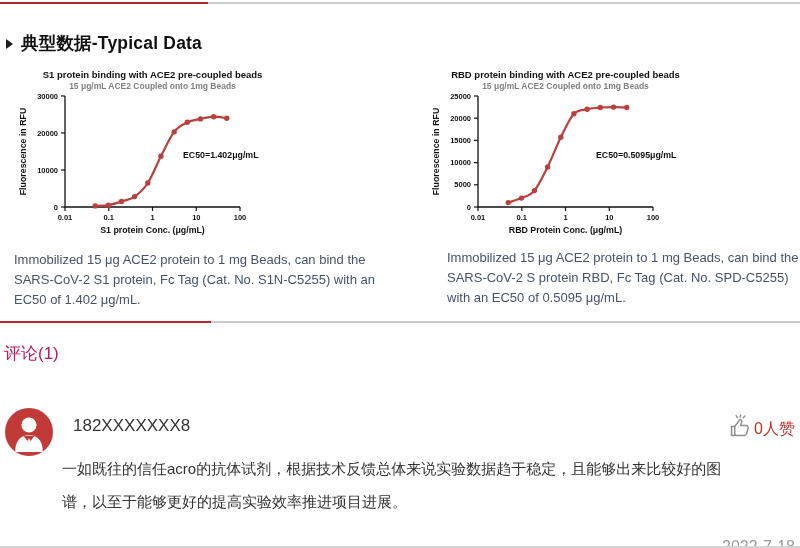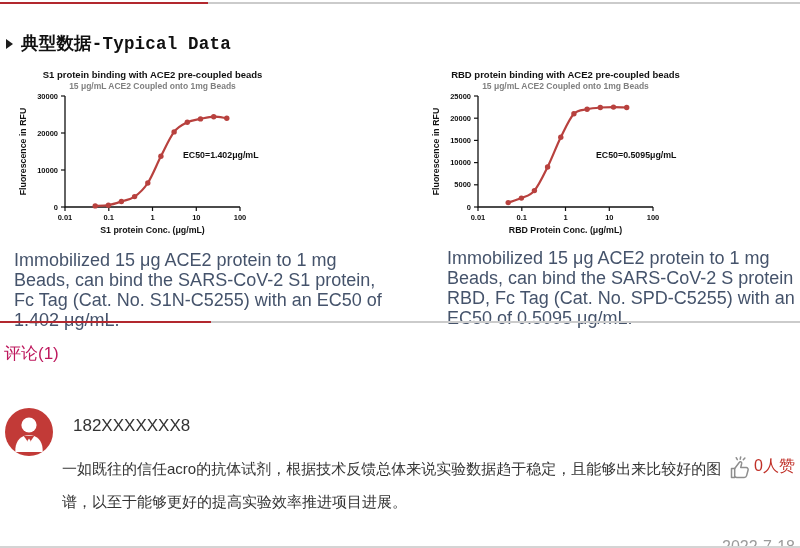--- a/index.html
+++ b/index.html
@@ -8,39 +8,39 @@
   #page { position:relative; width:800px; height:548px; background:#fff; }
 
   .hline { position:absolute; height:2px; }
   .hline.red { background:#b2282e; }
   .hline.gray { background:#cbcbcb; }
 
   
   .section-header { position:absolute; left:6px; top:31px; display:flex; align-items:center; cursor:pointer; }
   .tri { width:0; height:0; border-left:7px solid #1c1c1c; border-top:5px solid transparent;
          border-bottom:5px solid transparent; margin-right:8px; margin-top:2px; }
-  .section-title { font-size:17.5px; font-weight:bold; color:#111; letter-spacing:.2px;font-family:Liberation Mono, monospace; }
+  .section-title { font-size:17.5px; font-weight:bold; color:#111; letter-spacing:.2px; }
 
   
   svg.chart { position:absolute; overflow:visible; }
   svg.chart text.ct { font:bold 9.5px "Liberation Sans",sans-serif; fill:#111; }
   svg.chart text.cs { font:bold 8.5px "Liberation Sans",sans-serif; fill:#808080; }
   svg.chart text.tk { font:bold 7.5px "Liberation Sans",sans-serif; fill:#111; }
   svg.chart text.cl { font:bold 8.8px "Liberation Sans",sans-serif; fill:#111; }
 
   
-  .desc { position:absolute; font-size:18px; line-height:20px; color:#45536b; }
+  .desc { position:absolute; font-size:13px; line-height:20px; color:#45536b; }
   #desc-left  { left:14px;  top:250px; width:372px; }
   #desc-right { left:447px; top:248px; width:352px; }
 
   
   .comments-header { position:absolute; left:4px; top:342px; font-size:17px; color:#be185d; }
   .avatar { position:absolute; left:5px; top:408px; width:48px; height:48px; }
   .username { position:absolute; left:73px; top:416px; font-size:17px; color:#333; }
-  .like-badge { position:absolute; right:5px; top:414px; display:flex; align-items:flex-start; cursor:pointer;margin-top:42px; }
+  .like-badge { position:absolute; right:5px; top:414px; display:flex; align-items:flex-end; cursor:pointer; }
   .like-count { font-size:16px; color:#c03028; }
   .comment-text { position:absolute; left:62px; top:452px; width:684px; font-size:15px;
                   line-height:33px; color:#333; }
   .comment-date { position:absolute; right:5px; top:538px; font-size:16px; color:#9b9b9b; }
 </style>
 </head>
 <body>
 
 <div id="page">
 

